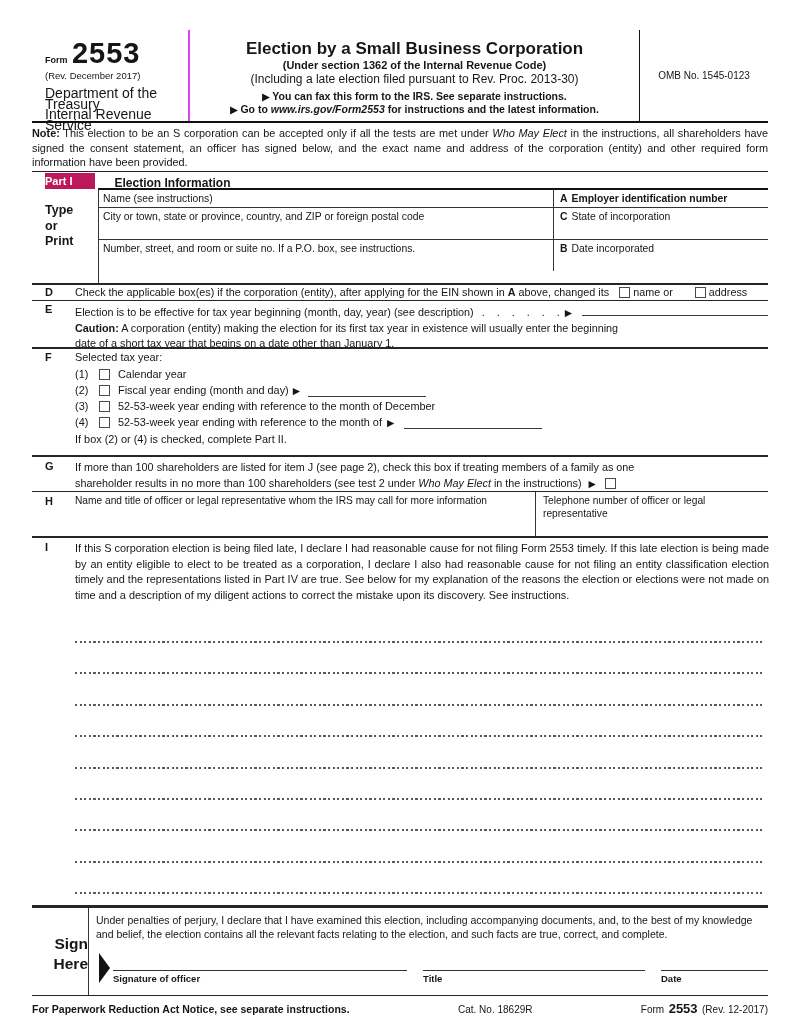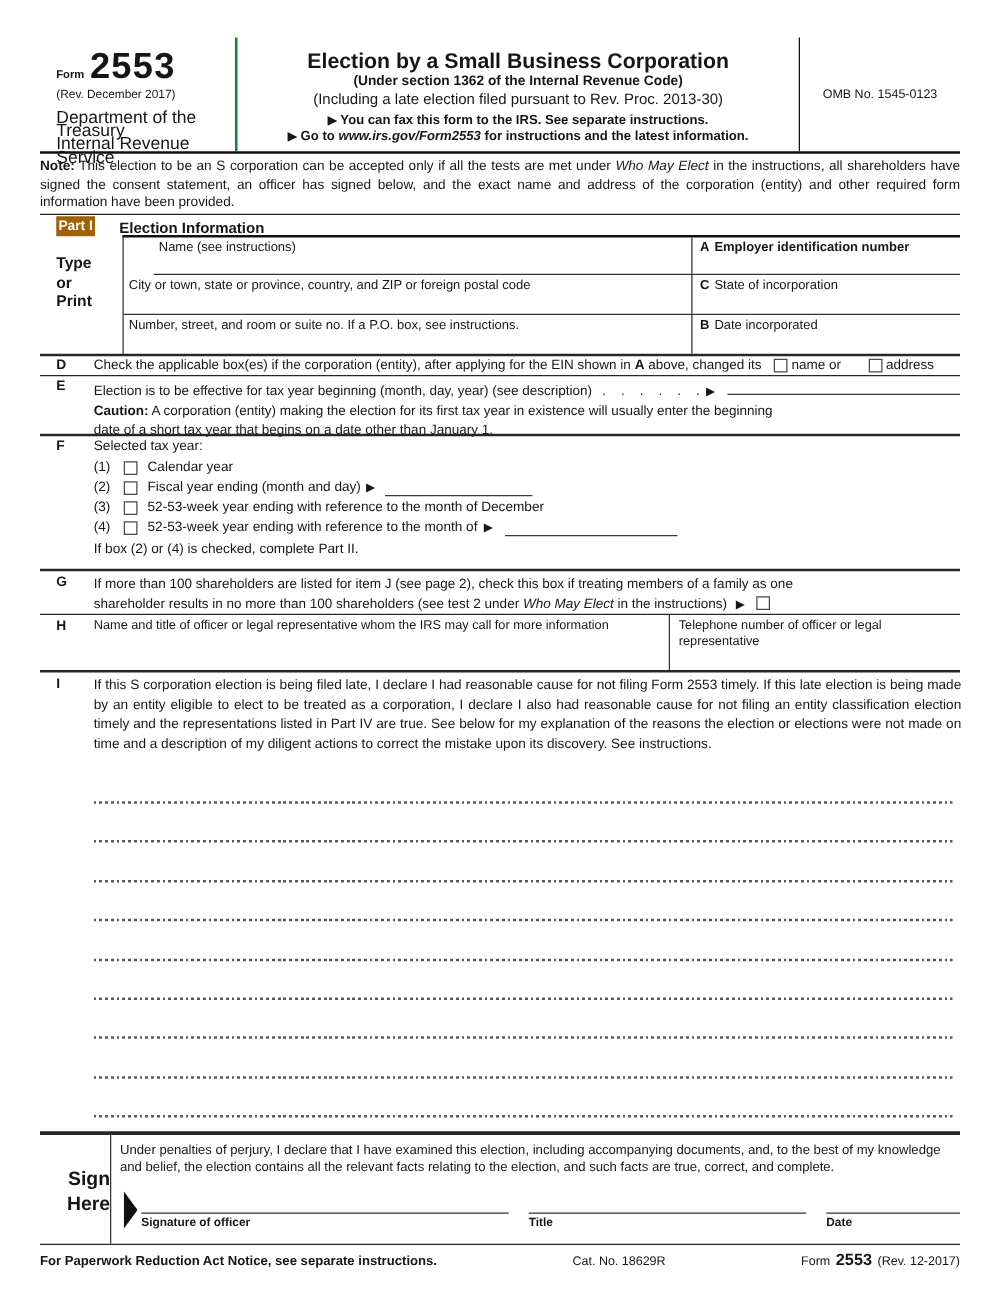--- a/index.html
+++ b/index.html
@@ -19,39 +19,39 @@
   }
   .arrow { font-size:9.5px; letter-spacing:0; }
   .uline { border-bottom:1.4px solid #3a3a3a; }
   .hline { position:absolute; left:32px; right:32px; background:#262626; }
   .dashline {
     position:absolute; left:0; right:0; height:2px;
     background:repeating-linear-gradient(90deg,#5a5a5a 0 2.2px, transparent 2.2px 4.6px);
   }
   
   .hdr { top:30px; height:91px; display:flex; border-bottom:2.5px solid #111; }
-  .hdr-left { width:158px; border-right:2px solid #15803d; padding:10px 0 0 13px; box-sizing:border-box; }
+  .hdr-left { width:158px; border-right:2px solid #d946ef; padding:10px 0 0 13px; box-sizing:border-box; }
   .hdr-mid { flex:1; text-align:center; padding-top:9px; }
   .hdr-right { width:128px; border-left:1.5px solid #111; display:flex; align-items:center; justify-content:center; }
   .formword { font-size:9px; font-weight:bold; }
   .formnum { font-size:29px; font-weight:bold; letter-spacing:1px; line-height:26px; }
   .rev { font-size:9.5px; margin-top:3px; }
   .dept { font-size:14px; margin-top:7px; line-height:10.5px; }
   .title { font-size:17px; font-weight:bold; line-height:19px; }
   .sub1 { font-size:11px; font-weight:bold; margin-top:1px; }
   .sub2 { font-size:12px; font-weight:normal; margin-top:1px; }
   .faxline { font-size:10.5px; font-weight:bold; margin-top:4px;text-align:center; }
   .omb { font-size:10px; }
   
   .note { top:126px; font-size:10.9px; line-height:14.6px; text-align:justify; }
   
   .partbar { top:171px; height:17px; border-top:1.5px solid #222; padding-top:1px; }
   .partbox {
-    display:inline-block; background:#a16207; color:#fff; font-weight:bold; font-size:11px;
-    width:31px; text-align:center; padding:1.5px 0 2px; margin-left:13px; vertical-align:top;
+    display:inline-block; background:#be185d; color:#fff; font-weight:bold; font-size:11px;
+    width:50px; text-align:left; padding:1.5px 0 2px; margin-left:13px; vertical-align:top;
   }
   .parttitle { display:inline-block; font-weight:bold; font-size:12px; margin-left:15px; padding-top:1.5px; }
   
   .tp-label { position:absolute; left:45px; top:203px; font-weight:bold; font-size:12.5px; line-height:15.5px; white-space:pre-line; }
   .tp-table { position:absolute; left:98px; right:32px; top:188px; height:95px; border-top:2px solid #111; border-left:1px solid #333; box-sizing:border-box; }
   .tp-row { position:relative; border-bottom:1px solid #333; box-sizing:border-box; }
   .tp-row:last-child { border-bottom:none; }
   .tp-left { position:absolute; left:0; top:0; right:215px; padding:3px 4px; font-size:10.4px; }
   .tp-right { position:absolute; right:0; top:0; width:215px; height:100%; border-left:1px solid #333; padding:3px 0 0 6px; font-size:10.4px; box-sizing:border-box; }
   .tp-letter { font-weight:bold; margin-right:4px; }
@@ -104,21 +104,21 @@
 
   <div class="sec partbar">
     <span class="partbox">Part I</span>
     <span class="parttitle">Election Information</span>
   </div>
 
   <div class="tp-label">Type
 or
 Print</div>
   <div class="tp-table">
-    <div class="tp-row" style="height:30px;margin-left:24px;">
+    <div class="tp-row" style="height:18px;">
       <div class="tp-left">
         <span>Name (see instructions)</span>
       </div>
       <div class="tp-right">
         <span class="tp-letter b">A</span><span class="b">Employer identification number</span>
       </div>
     </div>
     <div class="tp-row" style="height:32px;">
       <div class="tp-left">
         <span>City or town, state or province, country, and ZIP or foreign postal code</span>

